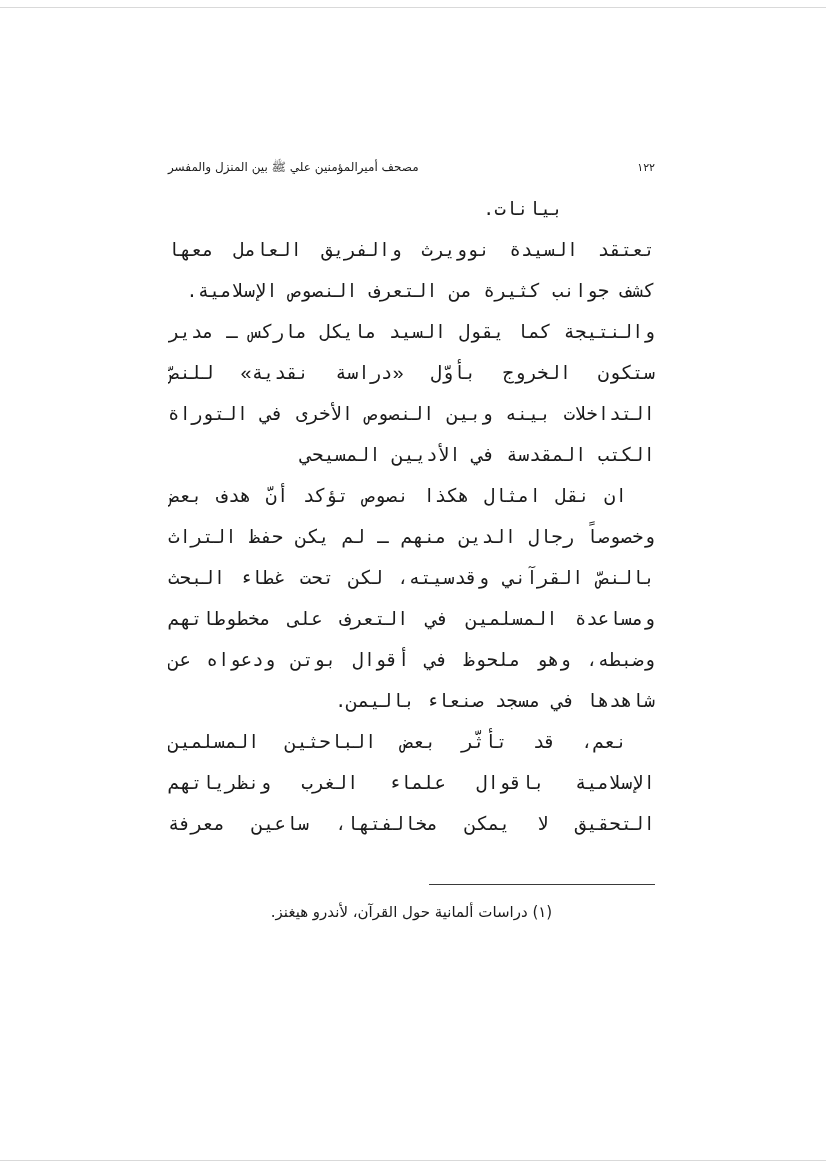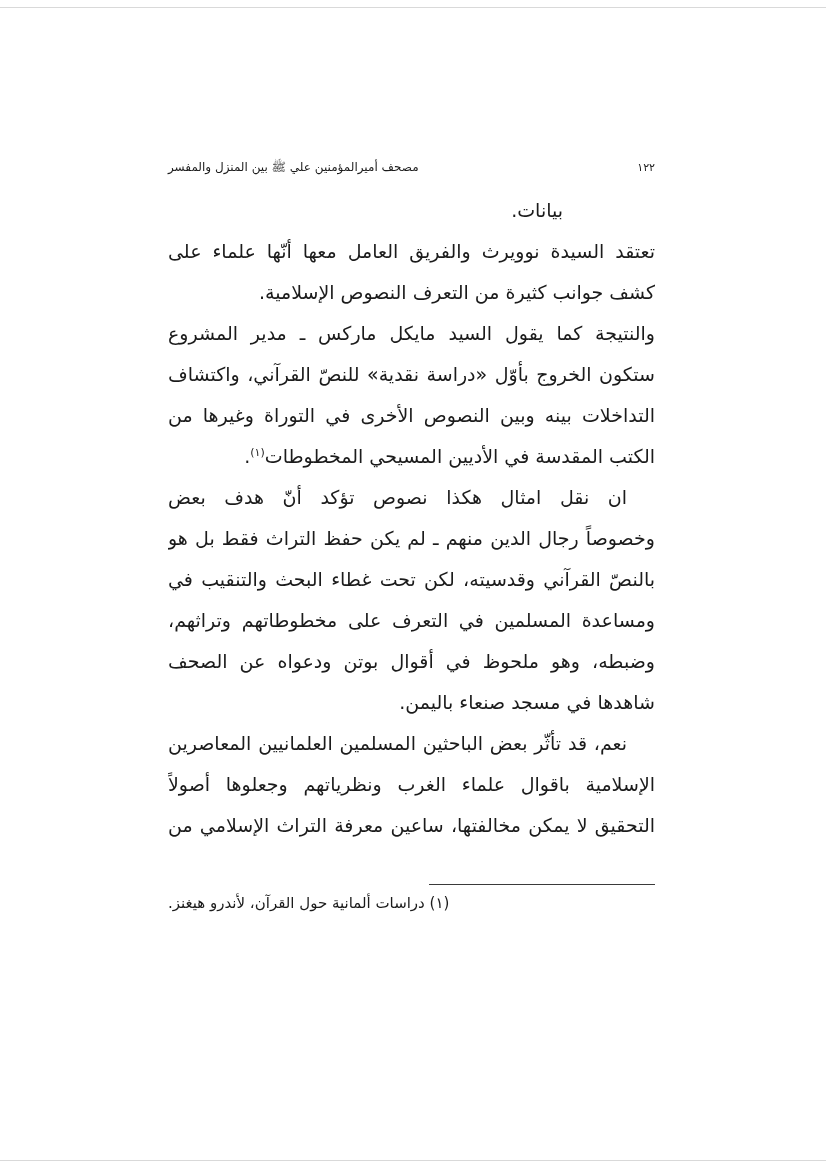--- a/index.html
+++ b/index.html
@@ -51,20 +51,21 @@
     right: 171px;
     direction: rtl;
     font-size: 19px;
     line-height: 41px;
   }
   .line {
     height: 41px;
     overflow: hidden;
     text-align: justify;
     text-align-last: justify;
+    font-family: Liberation Mono, monospace;
   }
   .line.end {
     text-align: right;
     text-align-last: right;
   }
   sup.fnref {
     font-size: 11px;
     line-height: 0;
     vertical-align: 7px;
   }
@@ -77,23 +78,23 @@
     direction: rtl;
   }
   .fn-rule {
     width: 226px;
     height: 0;
     border-top: 1px solid #3a3a3a;
     margin-right: 0;
     margin-left: auto;
   }
   .fn-text {
-    margin-top: 9px;
+    margin-top: 18px;
     font-size: 15px;
-    text-align: left;
+    text-align: center;
   }
 </style>
 </head>
 <body>
 
 <div class="page">
 
   <div class="page-edge edge-top"></div>
 
   <div class="header">

